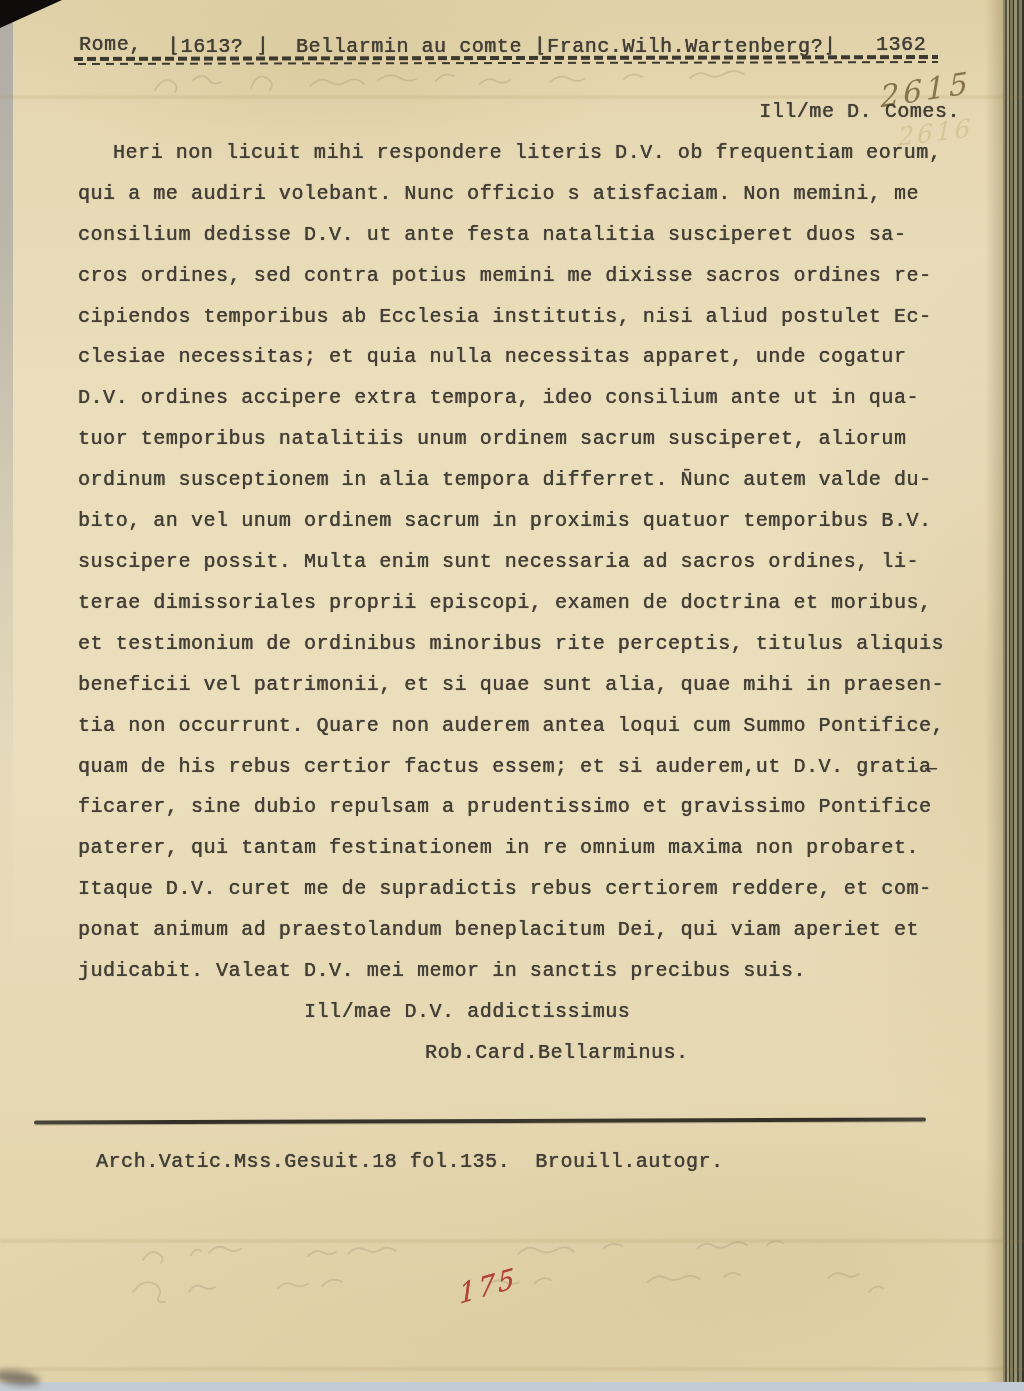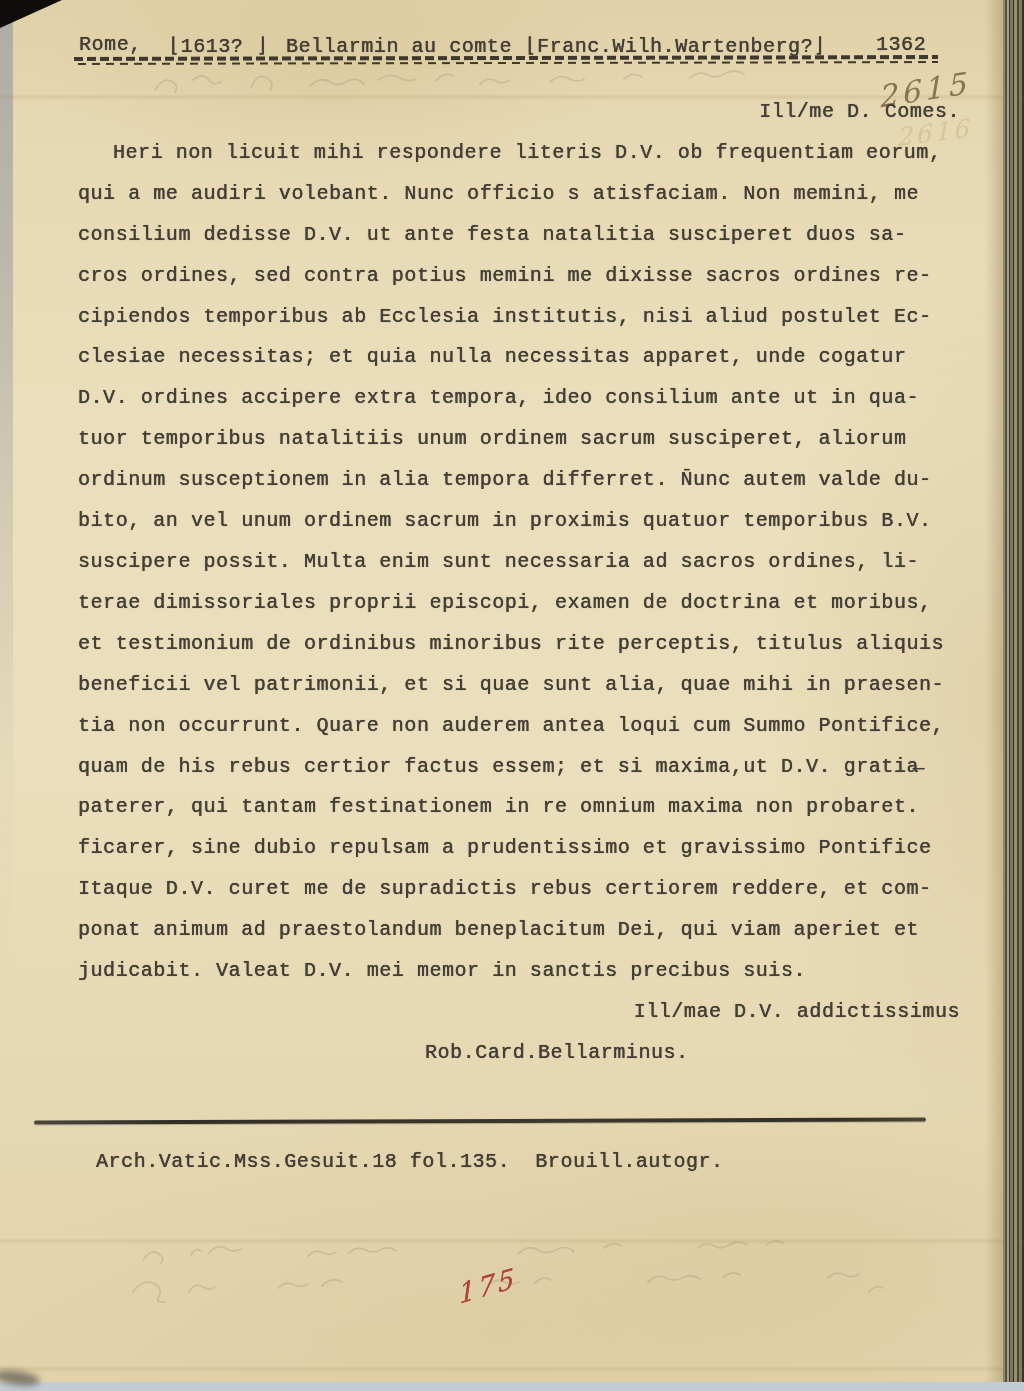--- a/index.html
+++ b/index.html
@@ -36,21 +36,21 @@
   }
   
   .letter{
     position:absolute;left:78px;top:92px;width:882px;
     line-height:40.9px;
   }
   .letter div{font-size:20px;letter-spacing:.55px;white-space:pre;
     text-shadow:0 0 .7px rgba(58,53,44,.95), .4px .4px .4px rgba(58,53,44,.4);}
   .salutation{padding-left:68px;text-align:right;}
   .indent{padding-left:35px;}
-  .closing{padding-left:226px;text-align:right;}
+  .closing{padding-left:226px;}
   .signature{padding-left:347px;}
   .solid-rule{
     position:absolute;left:34px;top:1119px;width:892px;height:3.5px;
     background:linear-gradient(90deg,#4a463a, #332f26 15%, #3b372d 60%, #332f26 90%, #4a463a);
     border-radius:2px;
     transform:rotate(-.2deg);
     box-shadow:0 1px 0 rgba(60,55,45,.25);
   }
   
   .hand{position:absolute;font-family:"DejaVu Serif", serif;font-style:italic;}
@@ -93,21 +93,21 @@
   <div class="binding-shadow"></div>
   <div class="binding"></div>
   <div class="edge-bottom"></div>
   <div class="smudge-bl"></div>
   <div class="crease" style="top:96px"></div>
   <div class="crease" style="top:1240px"></div>
   <div class="crease" style="top:1368px"></div>
 
   <div class="mono" style="left:79px;top:33px">Rome,</div>
   <div class="mono" style="left:168px;top:33px">⌊1613? ⌋</div>
-  <div class="mono" style="left:286px;top:33px">Bellarmin au comte ⌊Franc.Wilh.Wartenberg?⌋</div>
+  <div class="mono" style="left:296px;top:33px">Bellarmin au comte ⌊Franc.Wilh.Wartenberg?⌋</div>
   <div class="mono" style="left:876px;top:33px">1362</div>
   <div class="dash-rule"></div>
 
   <div class="scribble scribble-faint" style="left:150px;top:64px">
     <svg width="640" height="40" viewBox="0 0 640 40">
       <g fill="none" stroke="#a89c7e" stroke-width="1.8" stroke-linecap="round">
         <path d="M5,26 q8,-14 18,-8 q6,4 2,10 m18,-12 q10,-8 16,0 q4,6 12,2 m30,6 q6,-16 16,-10 q8,5 3,12"></path>
         <path d="M160,22 q10,-10 20,-4 q8,5 16,0 q10,-6 18,2 m14,-4 q12,-8 22,-2 q8,5 16,1 m20,2 q8,-10 18,-5"></path>
         <path d="M330,20 q8,-8 16,-3 q7,4 14,-1 m40,2 q10,-9 20,-3 q7,4 14,0 m40,0 q9,-8 18,-2"></path>
         <path d="M540,14 q9,-8 18,-3 q8,4 16,-1 q10,-6 20,0"></path>
@@ -128,23 +128,23 @@
     <div>clesiae necessitas; et quia nulla necessitas apparet, unde cogatur</div>
     <div>D.V. ordines accipere extra tempora, ideo consilium ante ut in qua-</div>
     <div>tuor temporibus natalitiis unum ordinem sacrum susciperet, aliorum</div>
     <div>ordinum susceptionem in alia tempora differret. N̄unc autem valde du-</div>
     <div>bito, an vel unum ordinem sacrum in proximis quatuor temporibus B.V.</div>
     <div>suscipere possit. Multa enim sunt necessaria ad sacros ordines, li-</div>
     <div>terae dimissoriales proprii episcopi, examen de doctrina et moribus,</div>
     <div>et testimonium de ordinibus minoribus rite perceptis, titulus aliquis</div>
     <div>beneficii vel patrimonii, et si quae sunt alia, quae mihi in praesen-</div>
     <div>tia non occurrunt. Quare non auderem antea loqui cum Summo Pontifice,</div>
-    <div>quam de his rebus certior factus essem; et si maxima,ut D.V. gratia̶</div>
+    <div>quam de his rebus certior factus essem; et si auderem,ut D.V. gratia̶</div>
+    <div>ficarer, sine dubio repulsam a prudentissimo et gravissimo Pontifice</div>
     <div>paterer, qui tantam festinationem in re omnium maxima non probaret.</div>
-    <div>ficarer, sine dubio repulsam a prudentissimo et gravissimo Pontifice</div>
     <div>Itaque D.V. curet me de supradictis rebus certiorem reddere, et com-</div>
     <div>ponat animum ad praestolandum beneplacitum Dei, qui viam aperiet et</div>
     <div>judicabit. Valeat D.V. mei memor in sanctis precibus suis.</div>
     <div class="closing">Ill/mae D.V. addictissimus</div>
     <div class="signature">Rob.Card.Bellarminus.</div>
   </div>
 
   <div class="solid-rule"></div>
   <div class="mono" style="left:96px;top:1150px">Arch.Vatic.Mss.Gesuit.18 fol.135.  Brouill.autogr.</div>
 

